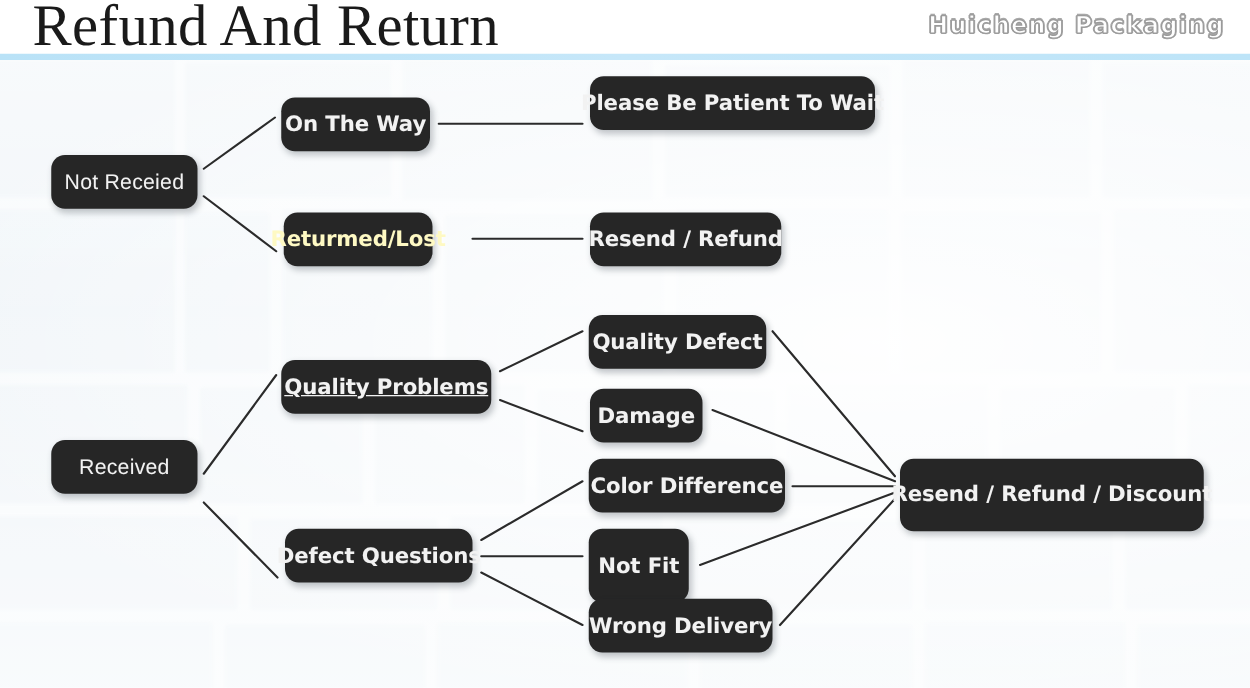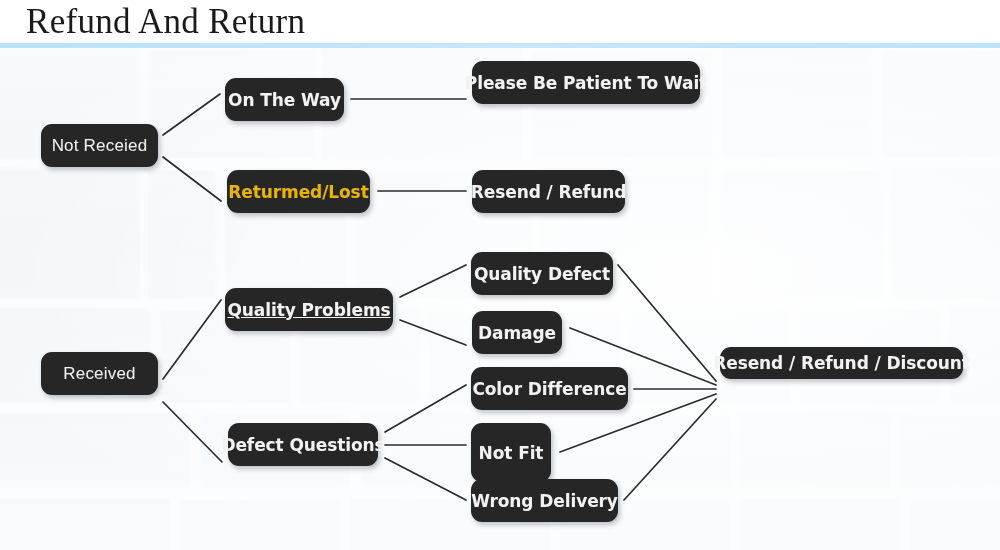--- a/index.html
+++ b/index.html
@@ -23,21 +23,21 @@
     left: 0; top: 0;
     width: 1000px; height: 43px;
     background: #ffffff;
     z-index: 40;
   }
   #page-title {
     position: absolute;
     left: 26px;
     top: 0px;
     font-family: "Liberation Serif", "DejaVu Serif", serif;
-    font-size: 35px;
+    font-size: 47px;
     font-weight: 400;
     color: #1a1a1a;
     letter-spacing: 0.3px;
     line-height: 43px;
     white-space: nowrap;
   }
   #brand {
     position: absolute;
     right: 20px;
     top: 0px;
@@ -192,21 +192,21 @@
   <div id="nodes">
       <div class="node plain" style="left: 41px; top: 124px; width: 117px; height: 43px; background: rgb(38, 38, 38); color: rgb(242, 242, 242);">
         <span>Not Receied</span>
       </div>
       <div class="node plain" style="left: 41px; top: 352px; width: 117px; height: 43px; background: rgb(38, 38, 38); color: rgb(242, 242, 242); align-items: center;">
         <span>Received</span>
       </div>
       <div class="node" style="left: 225px; top: 78px; width: 119px; height: 43px; background: rgb(38, 38, 38); color: rgb(242, 242, 242);">
         <span>On The Way</span>
       </div>
-      <div class="node" style="left: 227px; top: 170px; width: 143px; height: 43px; background: rgb(38, 38, 38); color: #eab308;">
+      <div class="node" style="left: 227px; top: 170px; width: 119px; height: 43px; background: rgb(38, 38, 38); color: #fef9c3;">
         <span>Returmed/Lost</span>
       </div>
       <div class="node" style="left: 225px; top: 288px; width: 168px; height: 43px; background: rgb(38, 38, 38); color: rgb(242, 242, 242); text-decoration: underline;">
         <span>Quality Problems</span>
       </div>
       <div class="node" style="left: 228px; top: 423px; width: 150px; height: 43px; background: rgb(38, 38, 38); color: rgb(242, 242, 242);">
         <span>Defect Questions</span>
       </div>
       <div class="node" style="left: 472px; top: 61px; width: 228px; height: 43px; background: rgb(38, 38, 38); color: rgb(242, 242, 242);">
         <span>Please Be Patient To Wait</span>
@@ -222,23 +222,24 @@
       </div>
       <div class="node" style="left: 471px; top: 367px; width: 157px; height: 43px; background: rgb(38, 38, 38); color: rgb(242, 242, 242);">
         <span>Color Difference</span>
       </div>
       <div class="node" style="left: 471px; top: 423px; width: 80px; height: 59px; background: rgb(38, 38, 38); color: rgb(242, 242, 242);">
         <span>Not Fit</span>
       </div>
       <div class="node" style="left: 471px; top: 479px; width: 147px; height: 43px; background: rgb(38, 38, 38); color: rgb(242, 242, 242);">
         <span>Wrong Delivery</span>
       </div>
-      <div class="node" style="left: 720px; top: 347px; width: 243px; height: 32px; background: rgb(38, 38, 38); color: rgb(242, 242, 242); text-align: center;">
+      <div class="node" style="left: 720px; top: 367px; width: 243px; height: 58px; background: rgb(38, 38, 38); color: rgb(242, 242, 242); text-align: center;">
         <span>Resend / Refund / Discount</span>
       </div>
     </div>
 
   <div id="header">
     <div id="page-title">Refund And Return</div>
+    <div id="brand">Huicheng Packaging</div>
   </div>
   <div id="header-rule"></div>
 
 </div>
 
 </body></html>

